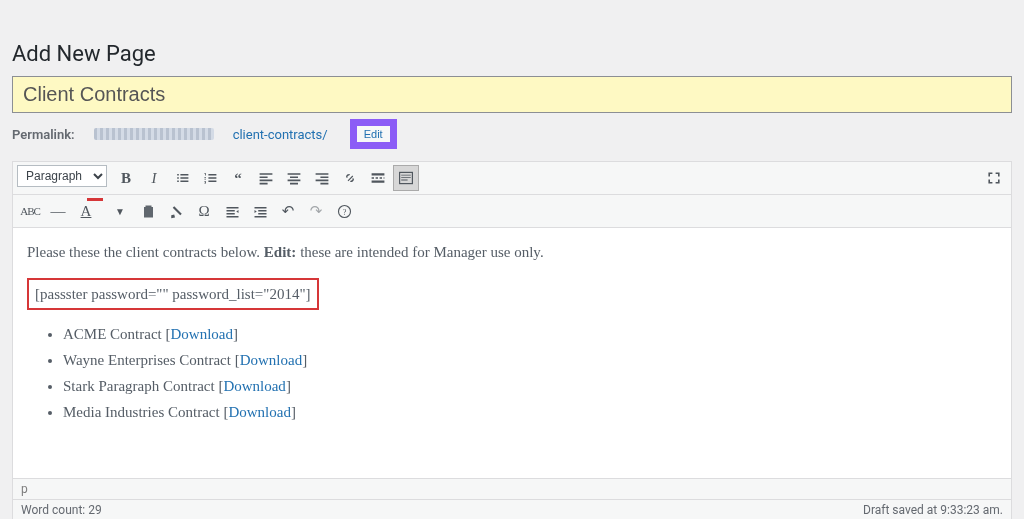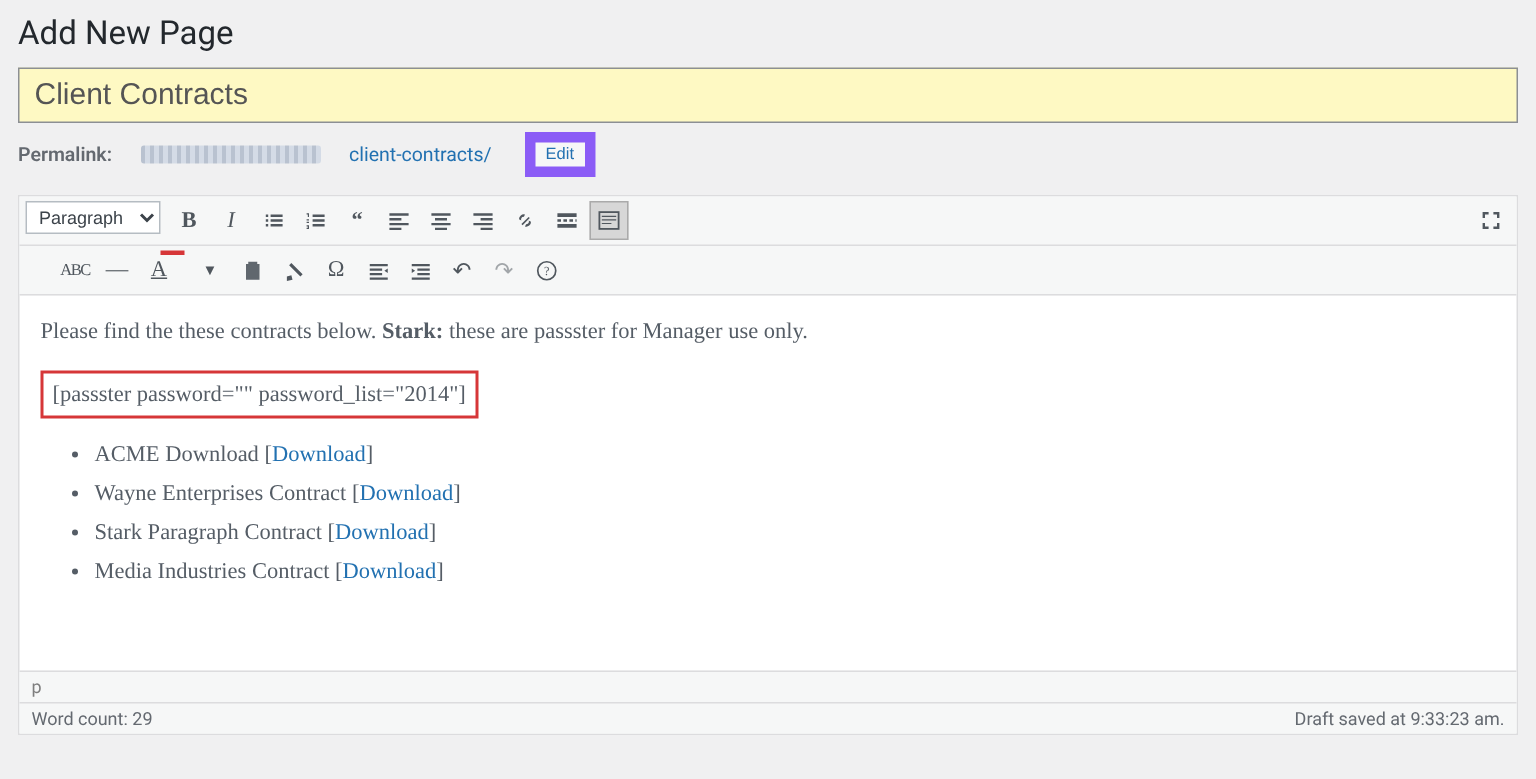--- a/index.html
+++ b/index.html
@@ -9,20 +9,21 @@
     color: #3c434a;
     font-size: 13px;
     padding: 8px 12px 4px 12px;
   }
   .page-title {
     font-size: 22px;
     font-weight: 400;
     color: #23282d;
     margin-bottom: 10px;
     padding-top: 2px;
+    margin-top: 31px;
   }
   .title-input {
     width: 100%;
     padding: 6px 10px;
     font-size: 20px;
     color: #555;
     border: 1px solid #8c8f94;
     background: #fef9c3;
     outline: none;
     margin-bottom: 6px;
@@ -239,21 +240,21 @@
     </button>
     <div class="spacer"></div>
     <button class="fullscreen-btn">
       <svg width="16" height="16" viewBox="0 0 20 20">
           <path fill="currentColor" d="M3 3h5v2H5v3H3zM12 3h5v5h-2V5h-3zM3 12h2v3h3v2H3zM15 12h2v5h-5v-2h3z"></path>
         </svg>
     </button>
   </div>
 
   <div class="tb">
-    <button class="ico" style="font-size:11px;letter-spacing:-1px;margin-left:20px;">ABC</button>
+    <button class="ico" style="font-size:11px;letter-spacing:-1px;">ABC</button>
     <button class="ico">—</button>
     <button class="ico">
         <span class="underline-a">A</span>
       </button>
       <span class="color-swatch"></span>
     <button class="ico" style="font-size:10px;">▼</button>
     <button class="ico">
       <svg width="15" height="15" viewBox="0 0 20 20">
           <path fill="currentColor" d="M6 2h8v3H6zM4 4h12v14H4zM6 6h8v10H6z" opacity=".9"></path>
         </svg>
@@ -279,25 +280,25 @@
     <button class="ico">
       <svg width="15" height="15" viewBox="0 0 20 20">
           <circle cx="10" cy="10" r="8" fill="none" stroke="currentColor" stroke-width="1.5"></circle>
           <text x="10" y="14" text-anchor="middle" font-size="11" fill="currentColor">?</text>
         </svg>
     </button>
   </div>
 
   <div class="edit-body">
     <p>
-      <span>Please find the these contracts below. </span><strong>Stark:</strong><span> these are passster for Manager use only.</span>
+      <span>Please these the client contracts below. </span><strong>Edit:</strong><span> these are intended for Manager use only.</span>
     </p>
     <span class="redbox">[passster password="" password_list="2014"]</span>
     <ul>
-      <li><span>ACME Download </span><span class="dl-bracket">[</span><span class="dl-link">Download</span><span class="dl-bracket">]</span></li>
+      <li><span>ACME Contract </span><span class="dl-bracket">[</span><span class="dl-link">Download</span><span class="dl-bracket">]</span></li>
       <li><span>Wayne Enterprises Contract </span><span class="dl-bracket">[</span><span class="dl-link">Download</span><span class="dl-bracket">]</span></li>
       <li><span>Stark Paragraph Contract </span><span class="dl-bracket">[</span><span class="dl-link">Download</span><span class="dl-bracket">]</span></li>
       <li><span>Media Industries Contract </span><span class="dl-bracket">[</span><span class="dl-link">Download</span><span class="dl-bracket">]</span></li>
     </ul>
   </div>
 
   <div class="status-row-top">p</div>
   <div class="status-row-bottom">
     <span><span>Word count: </span><span>29</span></span>
     <span>Draft saved at 9:33:23 am.</span>

